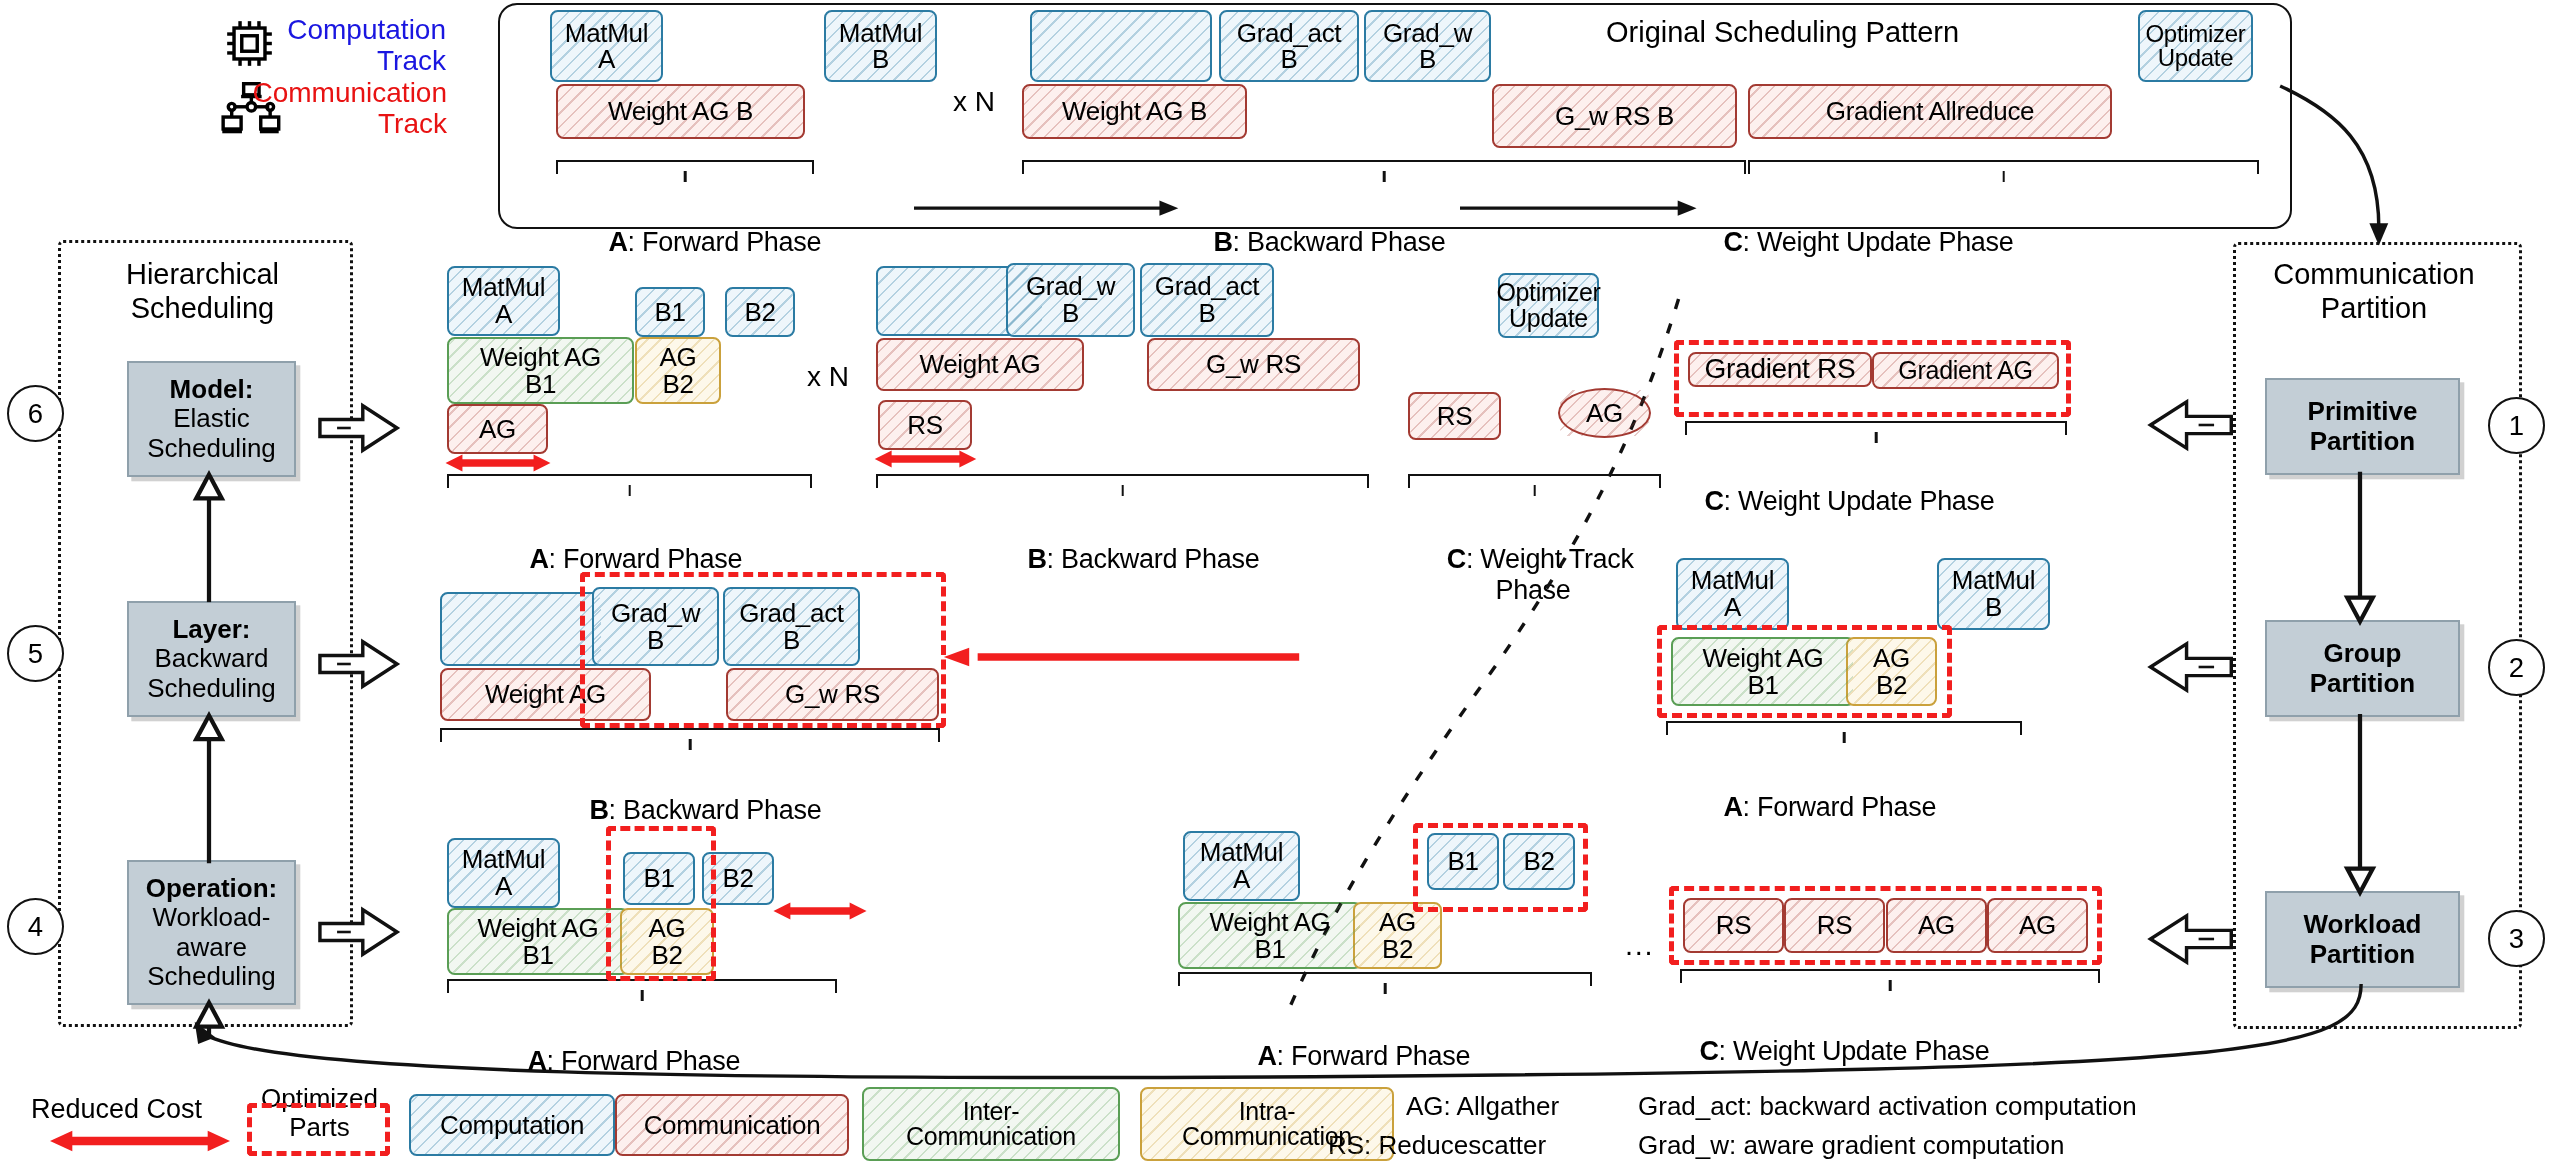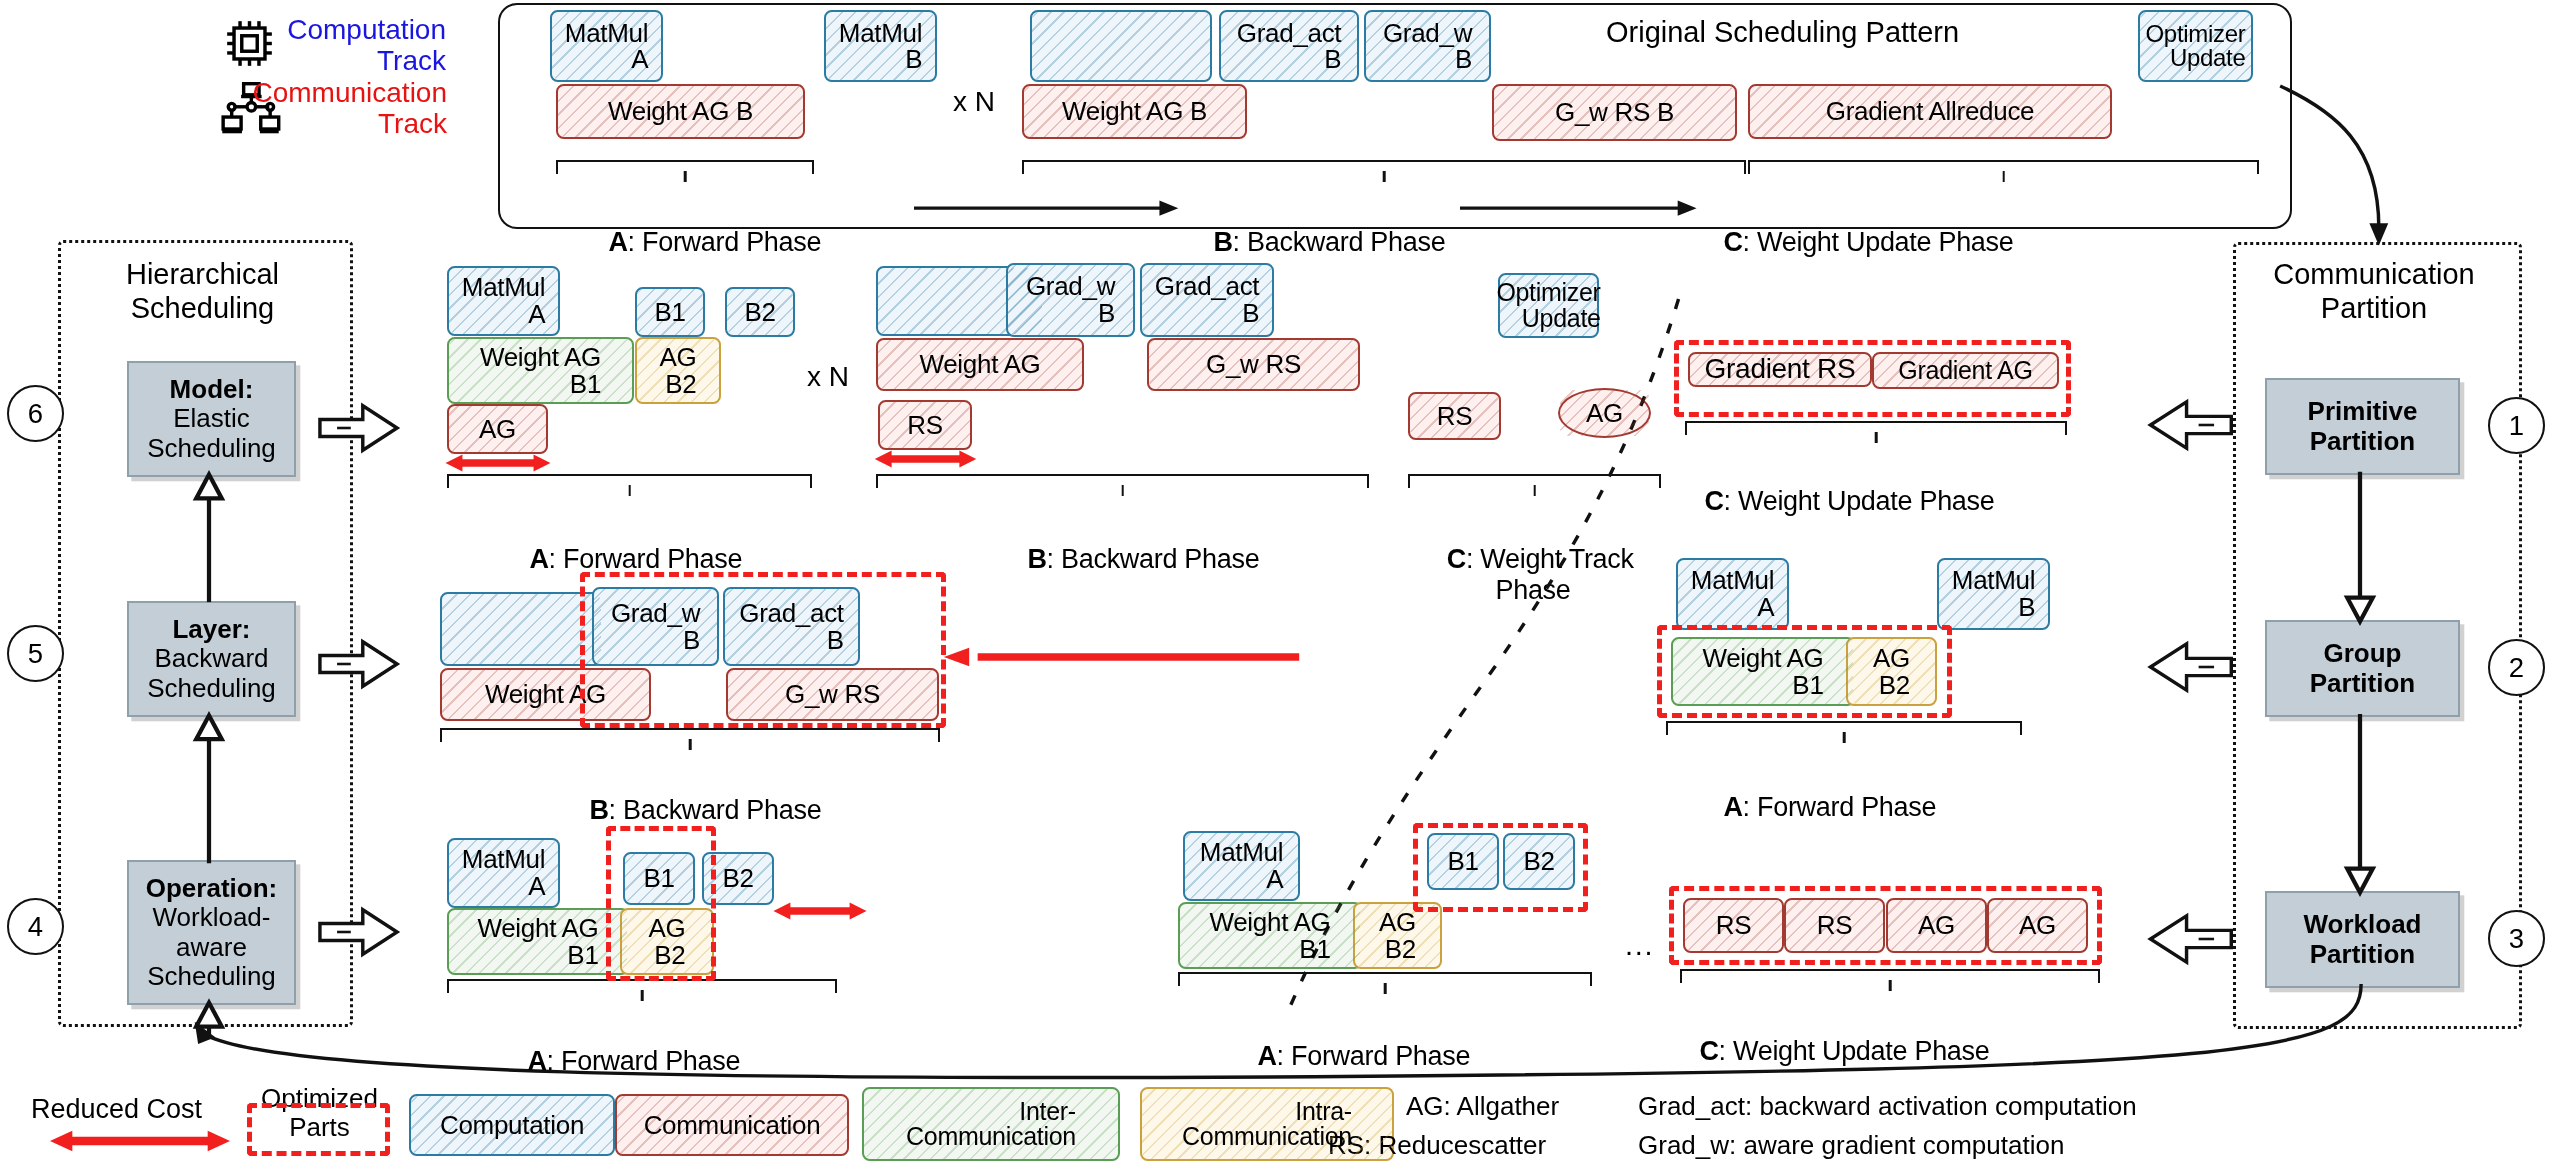--- a/index.html
+++ b/index.html
@@ -2,21 +2,21 @@
 <html style="font-size:13.7px"><head>
 <meta charset="utf-8">
 <style>
   html,body{margin:0;padding:0;background:#fff;}
   body{width:2576px;height:1176px;position:relative;
        font-family:"Liberation Sans", sans-serif;color:#000;overflow:hidden;}
   
   .op{position:absolute;box-sizing:border-box;display:flex;align-items:center;
       justify-content:center;text-align:center;line-height:1.02;
       border-radius:7.7px;font-size:26px;letter-spacing:-0.3px;}
-  .op span{position:relative;z-index:3;text-align:right;}
+  .op span{position:relative;z-index:3;}
   .op::before{content:"";position:absolute;inset:0;border-radius:7.7px;z-index:1;}
   
   .c-comp{border:2.6px solid #2b7ba3;background:#eef6fb;}
   .c-comp::before{background:repeating-linear-gradient(-45deg,
       rgba(43,123,163,.30) 0 1.7px, rgba(0,0,0,0) 1.7px 9.4px);}
   
   .c-comm{border:2.6px solid #a33a32;background:#fdf0ee;}
   .c-comm::before{background:repeating-linear-gradient(-45deg,
       rgba(163,58,50,.26) 0 1.7px, rgba(0,0,0,0) 1.7px 9.4px);}
   
@@ -122,21 +122,21 @@
 Update</span>
   </div>
 <div class="txt xn" style="left:953px;top:86px;">x N</div>
 
 <div class="op c-comm" style="left:556px;top:84px;width:249px;height:55px;">
   <span>Weight AG B</span>
   </div>
 <div class="op c-comm" style="left:1022px;top:84px;width:225px;height:55px;">
   <span>Weight AG B</span>
   </div>
-<div class="op c-comm" style="left:1492px;top:84px;width:245px;height:57px;">
+<div class="op c-comm" style="left:1492px;top:84px;width:245px;height:64px;">
   <span>G_w RS B</span>
   </div>
 <div class="op c-comm" style="left:1748px;top:84px;width:364px;height:55px;">
   <span>Gradient Allreduce</span>
   </div>
 
 <div class="brace" style="left:556px;top:160px;width:254px;"></div>
 <div class="brace" style="left:1022px;top:160px;width:720px;"></div>
 <div class="brace" style="left:1748px;top:160px;width:507px;"></div>
 <div class="txt phase" style="left:594px;top:196px;">

